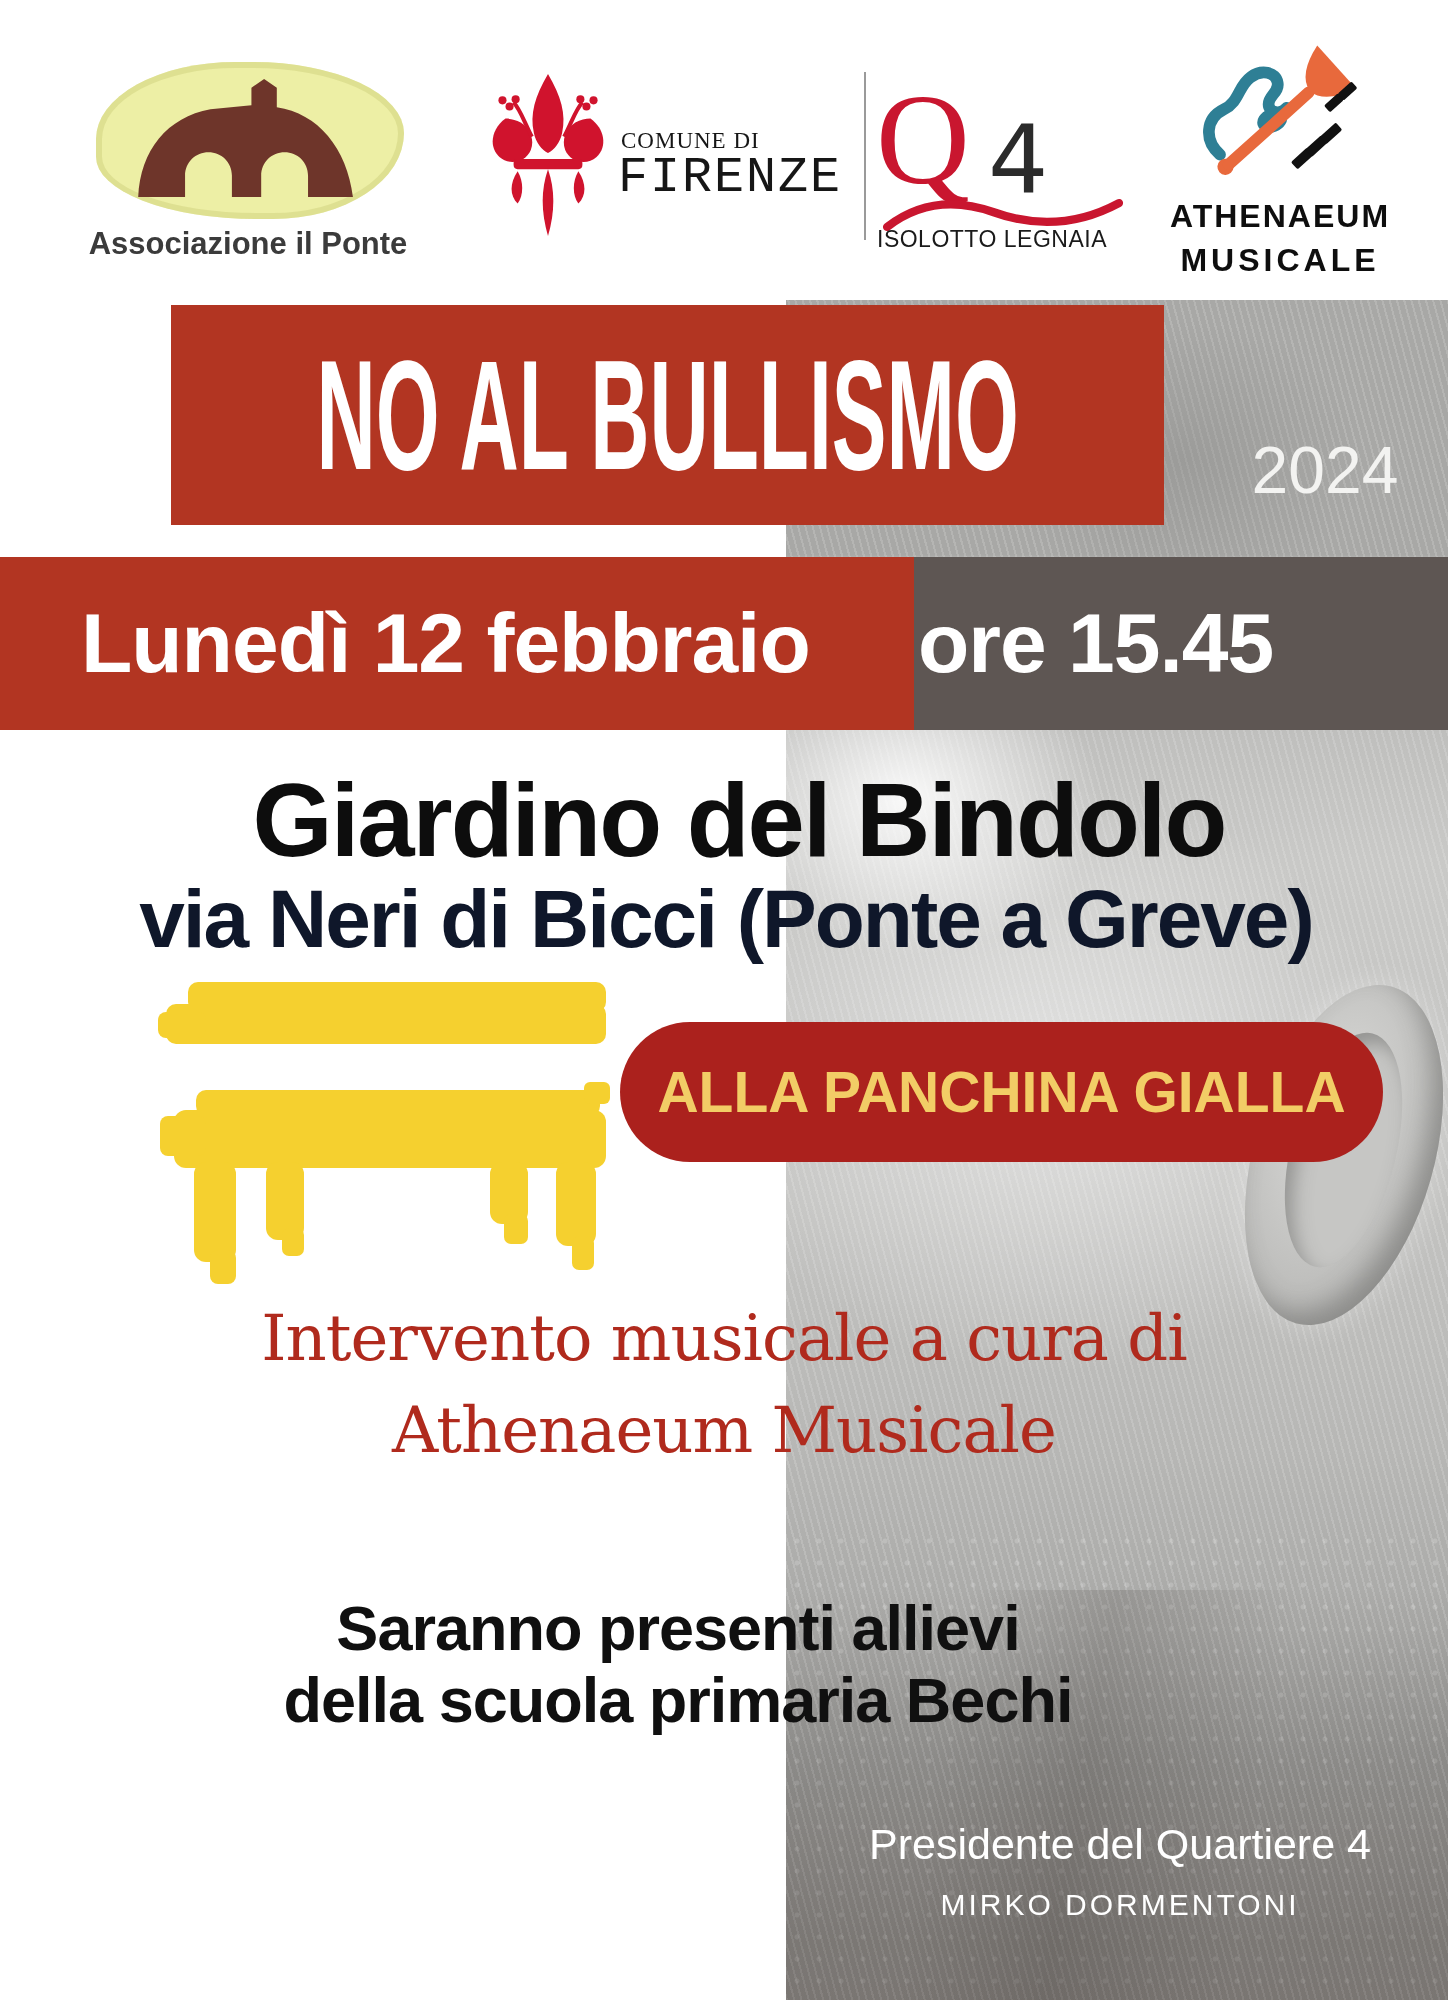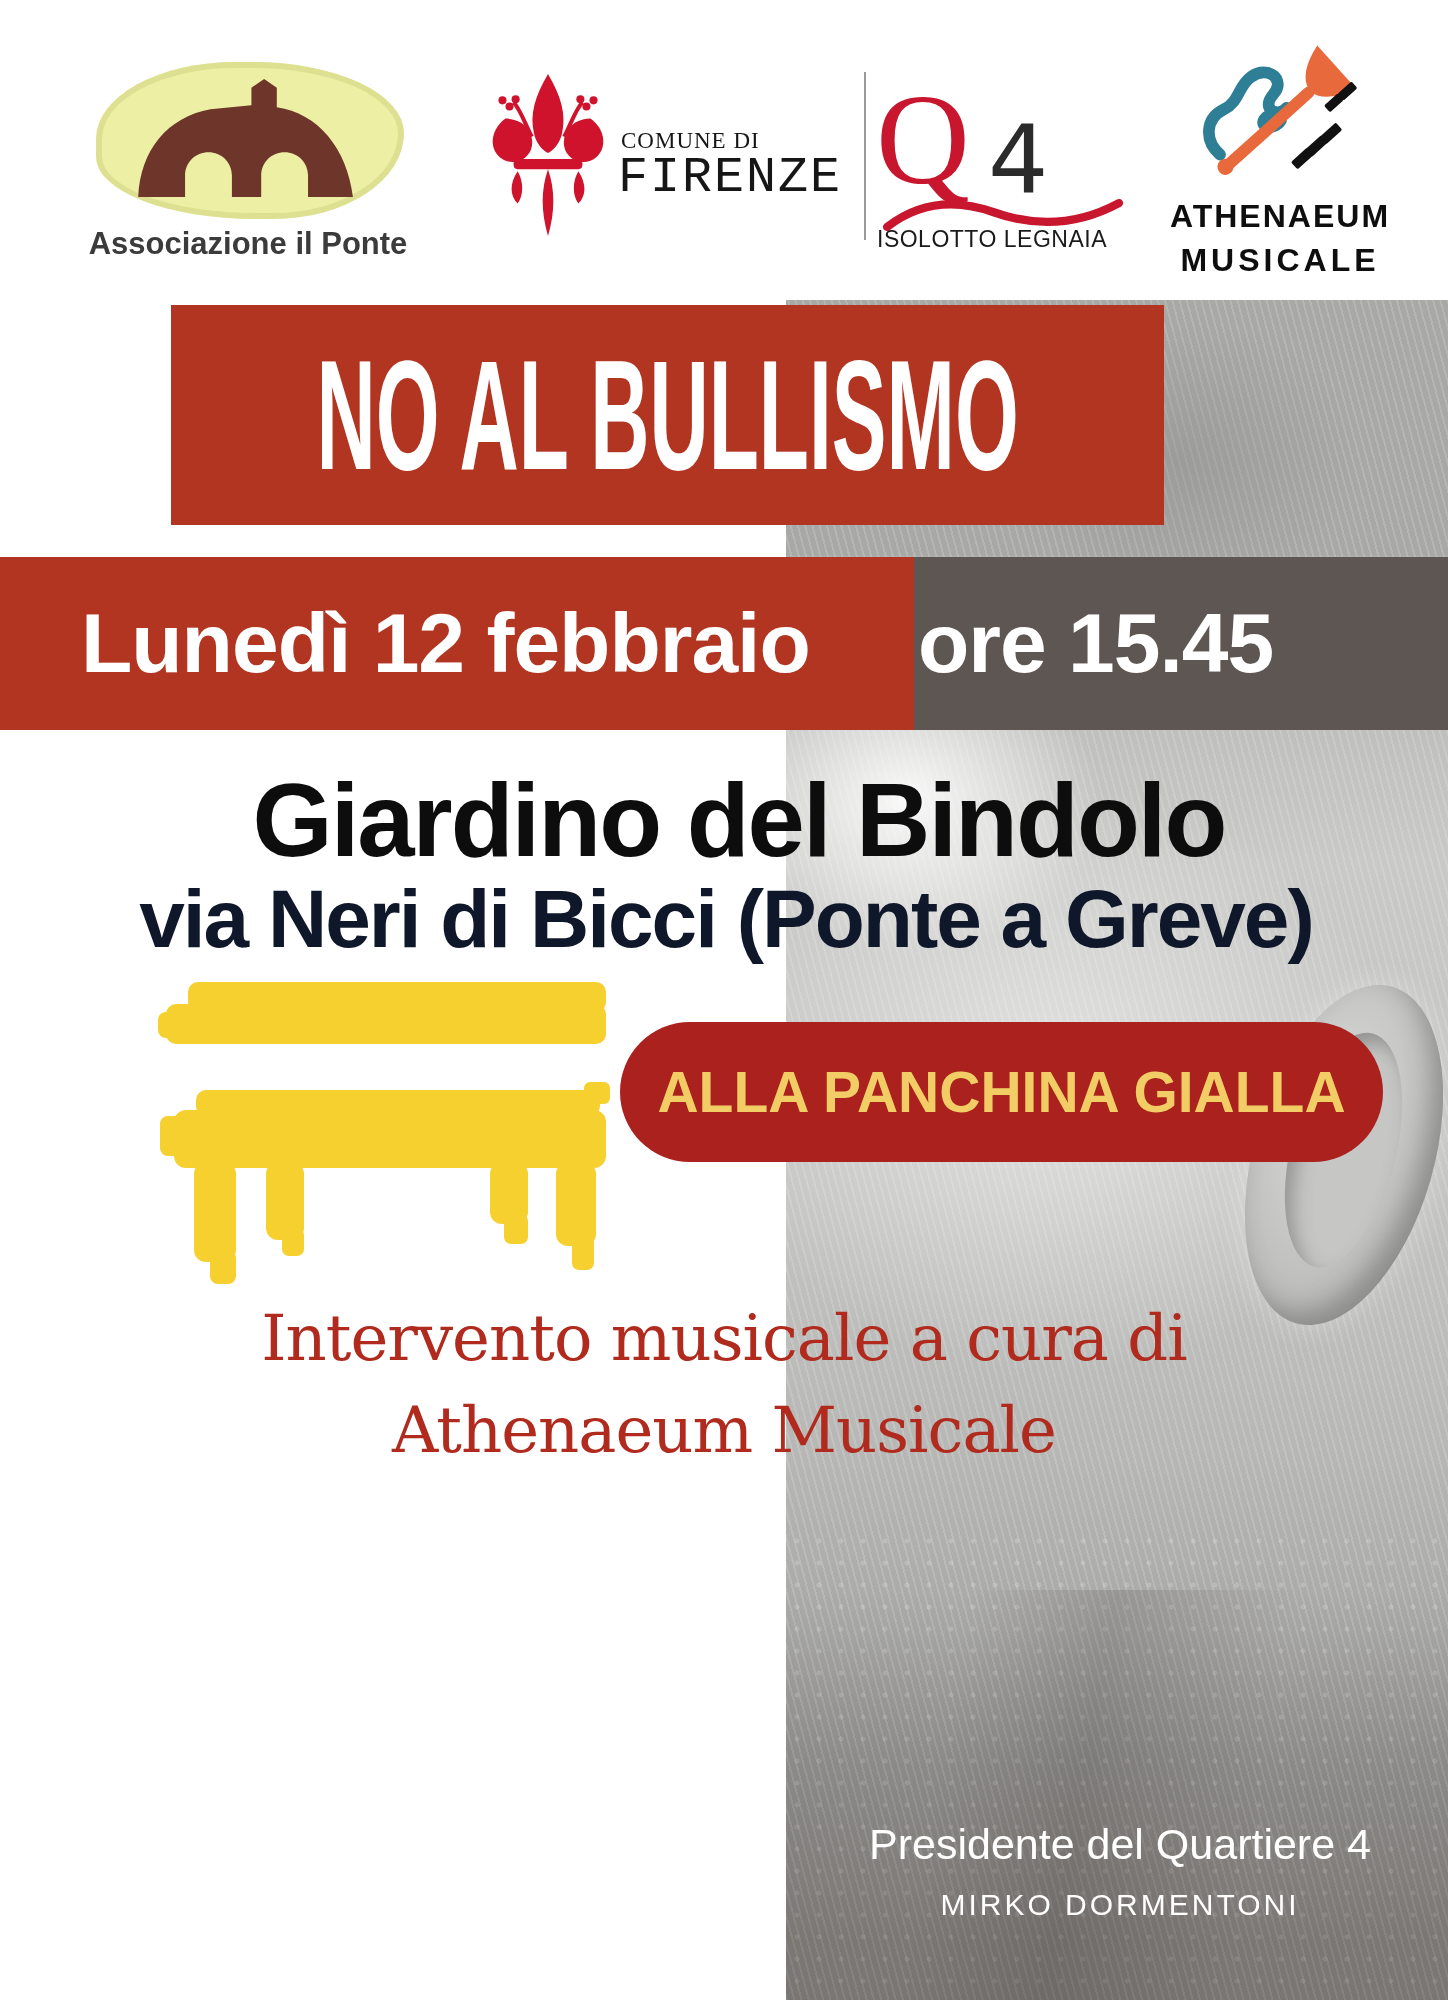--- a/index.html
+++ b/index.html
@@ -159,20 +159,21 @@
   <div class="abs z1" id="photo">
     <div class="abs" id="ear-outer"></div>
     <div class="abs" id="ear-inner"></div>
     <div class="abs" id="shirt-texture"></div>
     <div class="abs" id="collar-fold"></div>
   </div>
 
   <div class="abs z2" id="banner">
     <span id="banner-text">NO AL BULLISMO</span>
   </div>
+  <div class="abs z2" id="year">2024</div>
 
   <div class="abs z2" id="date-band">
     <span class="band-text">Lunedì 12 febbraio</span>
   </div>
   <div class="abs z2" id="time-band">
     <span class="band-text">ore 15.45</span>
   </div>
 
   <div class="abs z3" id="loc-name">Giardino del Bindolo</div>
   <div class="abs z3" id="loc-addr">via Neri di Bicci (Ponte a Greve)</div>
@@ -198,17 +199,21 @@
   </svg>
   <div class="abs z3" id="pill">
     <span id="pill-text">ALLA PANCHINA GIALLA</span>
   </div>
 
   <div class="abs z3" id="program">
     <div class="program-line">Intervento musicale a cura di</div>
     <div class="program-line">Athenaeum Musicale</div>
   </div>
 
+  <div class="abs z3" id="attendees">
+    <div class="attendees-line">Saranno presenti allievi</div>
+    <div class="attendees-line">della scuola primaria Bechi</div>
+  </div>
 
   <div class="abs z3" id="sig-role">Presidente del Quartiere 4</div>
   <div class="abs z3" id="sig-name">MIRKO DORMENTONI</div>
 
 </div>
 
 </body></html>

